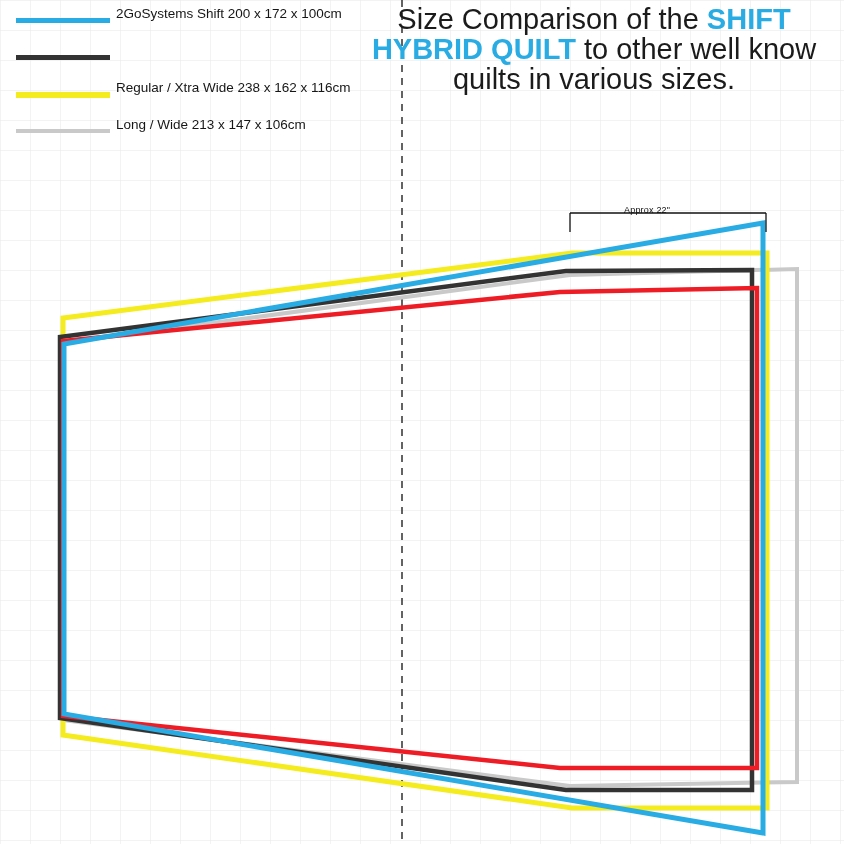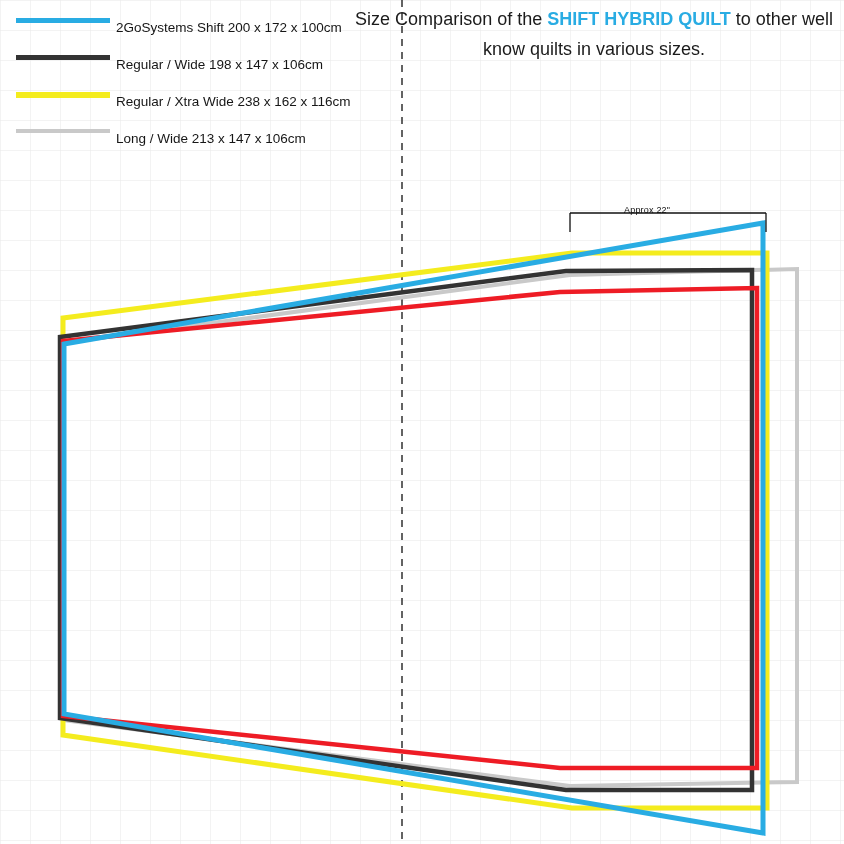--- a/index.html
+++ b/index.html
@@ -30,21 +30,21 @@
     height: 844px;
   }
   .legend {
     position: absolute;
     left: 12px;
     top: 6px;
     width: 350px;
   }
   .legend-row {
     display: flex;
-    align-items: flex-end;
+    align-items: flex-start;
     margin-bottom: 7px;
     min-height: 30px;
   }
   .legend-swatch {
     width: 98px;
     flex: 0 0 98px;
     height: 30px;
     position: relative;
   }
   .legend-swatch i {
@@ -61,21 +61,21 @@
     color: #161616;
     padding-left: 6px;
     max-width: 240px;
   }
   .title {
     position: absolute;
     left: 352px;
     top: 4px;
     width: 484px;
     text-align: center;
-    font-size: 18px;
+    font-size: 29px;
     line-height: 30px;
     color: #1b1b1b;
   }
   .title .hl {
     color: #29ace3;
     font-weight: bold;
   }
   .approx {
     position: absolute;
     left: 624px;
@@ -134,21 +134,20 @@
           <i style="background:#29ace3;height:5px;"></i>
         </span>
       <span class="legend-label">2GoSystems Shift 200 x 172 x 100cm</span>
     </div>
 
 
     <div class="legend-row">
       <span class="legend-swatch">
           <i style="background:#333333;height:5px;"></i>
         </span>
-      <span class="legend-label">Regular / Wide  198 x 147 x 106cm</span>
     </div>
 
     <div class="legend-row">
       <span class="legend-swatch">
           <i style="background:#f4ec1e;height:6px;"></i>
         </span>
       <span class="legend-label">Regular / Xtra Wide  238 x 162 x 116cm</span>
     </div>
 
     <div class="legend-row">

